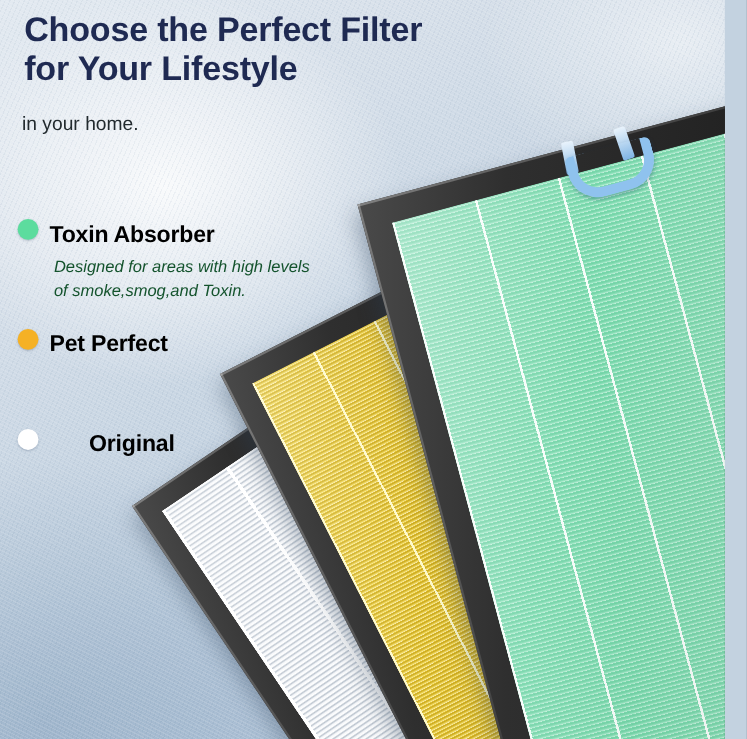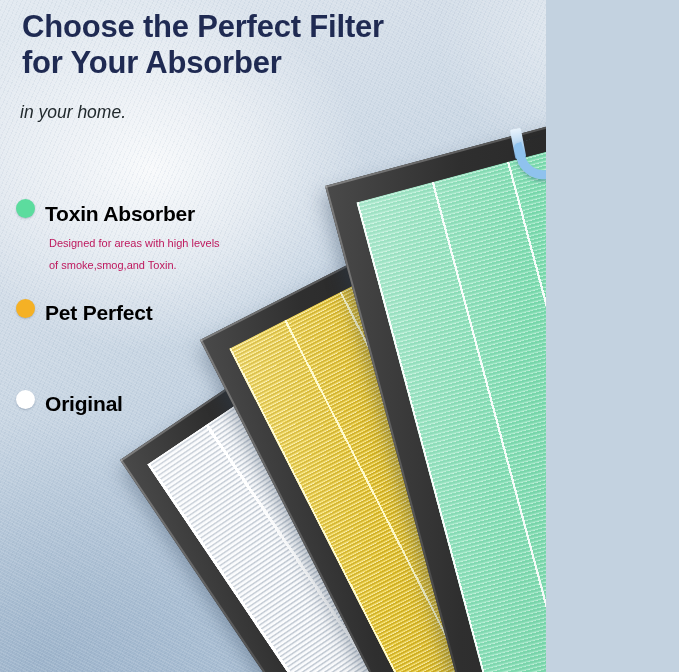--- a/index.html
+++ b/index.html
@@ -1,21 +1,21 @@
 <!DOCTYPE html>
 <html><head>
 <meta charset="utf-8">
 <style>
   html,body{margin:0;padding:0;}
   body{
     width:679px;height:672px;overflow:hidden;
     font-family:"Liberation Sans", sans-serif;
     background:#c3d2e0;
   }
-  #stage{position:relative;width:546px;height:672px;overflow:hidden;}
+  #stage{position:relative;width:659px;height:672px;overflow:hidden;}
 
   
   .bg-base{
     position:absolute;inset:0;
     background:
       linear-gradient(150deg,#e3eaf1 0%, #d7e0ea 22%, #c6d4e2 48%, #b5c7da 72%, #a9bed3 100%);
   }
   .bg-glow{
     position:absolute;inset:0;
     background:radial-gradient(ellipse 300px 250px at 150px 170px, rgba(255,255,255,.85) 0%, rgba(255,255,255,.45) 38%, rgba(255,255,255,0) 72%);
@@ -40,37 +40,38 @@
   .title{
     position:absolute;left:22px;top:9px;width:530px;
     font-size:31px;line-height:36px;font-weight:bold;
     color:#1f2a52;letter-spacing:-0.2px;
   }
   .title .l2{display:block;}
   .subtitle{
     position:absolute;left:20px;top:100px;width:420px;
     font-size:17.5px;line-height:25px;color:#222a2e;
   }
-  .subtitle .l2{display:block;font-style:italic;}
+  .subtitle .l2{display:block;}
 
   .bullets{position:absolute;left:0;top:0;z-index:41;}
   .bullet{position:absolute;}
   .dot{
     position:absolute;left:16px;width:19px;height:19px;border-radius:50%;
     box-shadow:0 1px 2px rgba(40,60,90,.25);
   }
   .b-label{
     position:absolute;left:45px;
     font-size:21px;font-weight:bold;color:#000000;letter-spacing:-0.2px;
     white-space:nowrap;
   }
   .b-desc{
     position:absolute;left:49px;
-    font-size:11px;line-height:22px;color:#be185d;
+    font-size:15px;line-height:22px;color:#14532d;
     white-space:nowrap;
+    font-style:italic;
   }
   .b-desc .l2{display:block;}
 
   
   .filters{position:absolute;inset:0;z-index:20;}
   .filter{
     position:absolute;
     background:#2a2a2a;
     box-shadow:-6px 8px 18px rgba(45,65,90,.35);
   }
@@ -212,21 +213,21 @@
         <div class="tab-strap" style="right:0;top:0;height:30px;transform:rotate(-4deg);"></div>
         <div class="tab-loop" style="left:0;top:14px;width:62px;height:34px;"></div>
       </div>
     </div>
 
   </div>
 
   <div class="text-wrap">
     <div class="title">
       <span>Choose the Perfect Filter</span>
-      <span class="l2">for Your Absorber</span>
+      <span class="l2">for Your Lifestyle</span>
     </div>
     <div class="subtitle">
       <span class="l2">in your home.</span>
     </div>
   </div>
 
   <div class="bullets">
 
     <div class="bullet" style="top:0;left:0;">
       <span class="dot" style="top:199px;background:#5cdc9e;"></span>
@@ -237,18 +238,18 @@
       </span>
     </div>
 
     <div class="bullet" style="top:0;left:0;">
       <span class="dot" style="top:299px;background:#f5b125;"></span>
       <span class="b-label" style="top:301px;">Pet Perfect</span>
     </div>
 
     <div class="bullet" style="top:0;left:0;">
       <span class="dot" style="top:390px;background:#ffffff;"></span>
-      <span class="b-label" style="top:392px;">Original</span>
+      <span class="b-label" style="top:392px;margin-left:36px;">Original</span>
     </div>
 
   </div>
 
 </div>
 
 </body></html>

